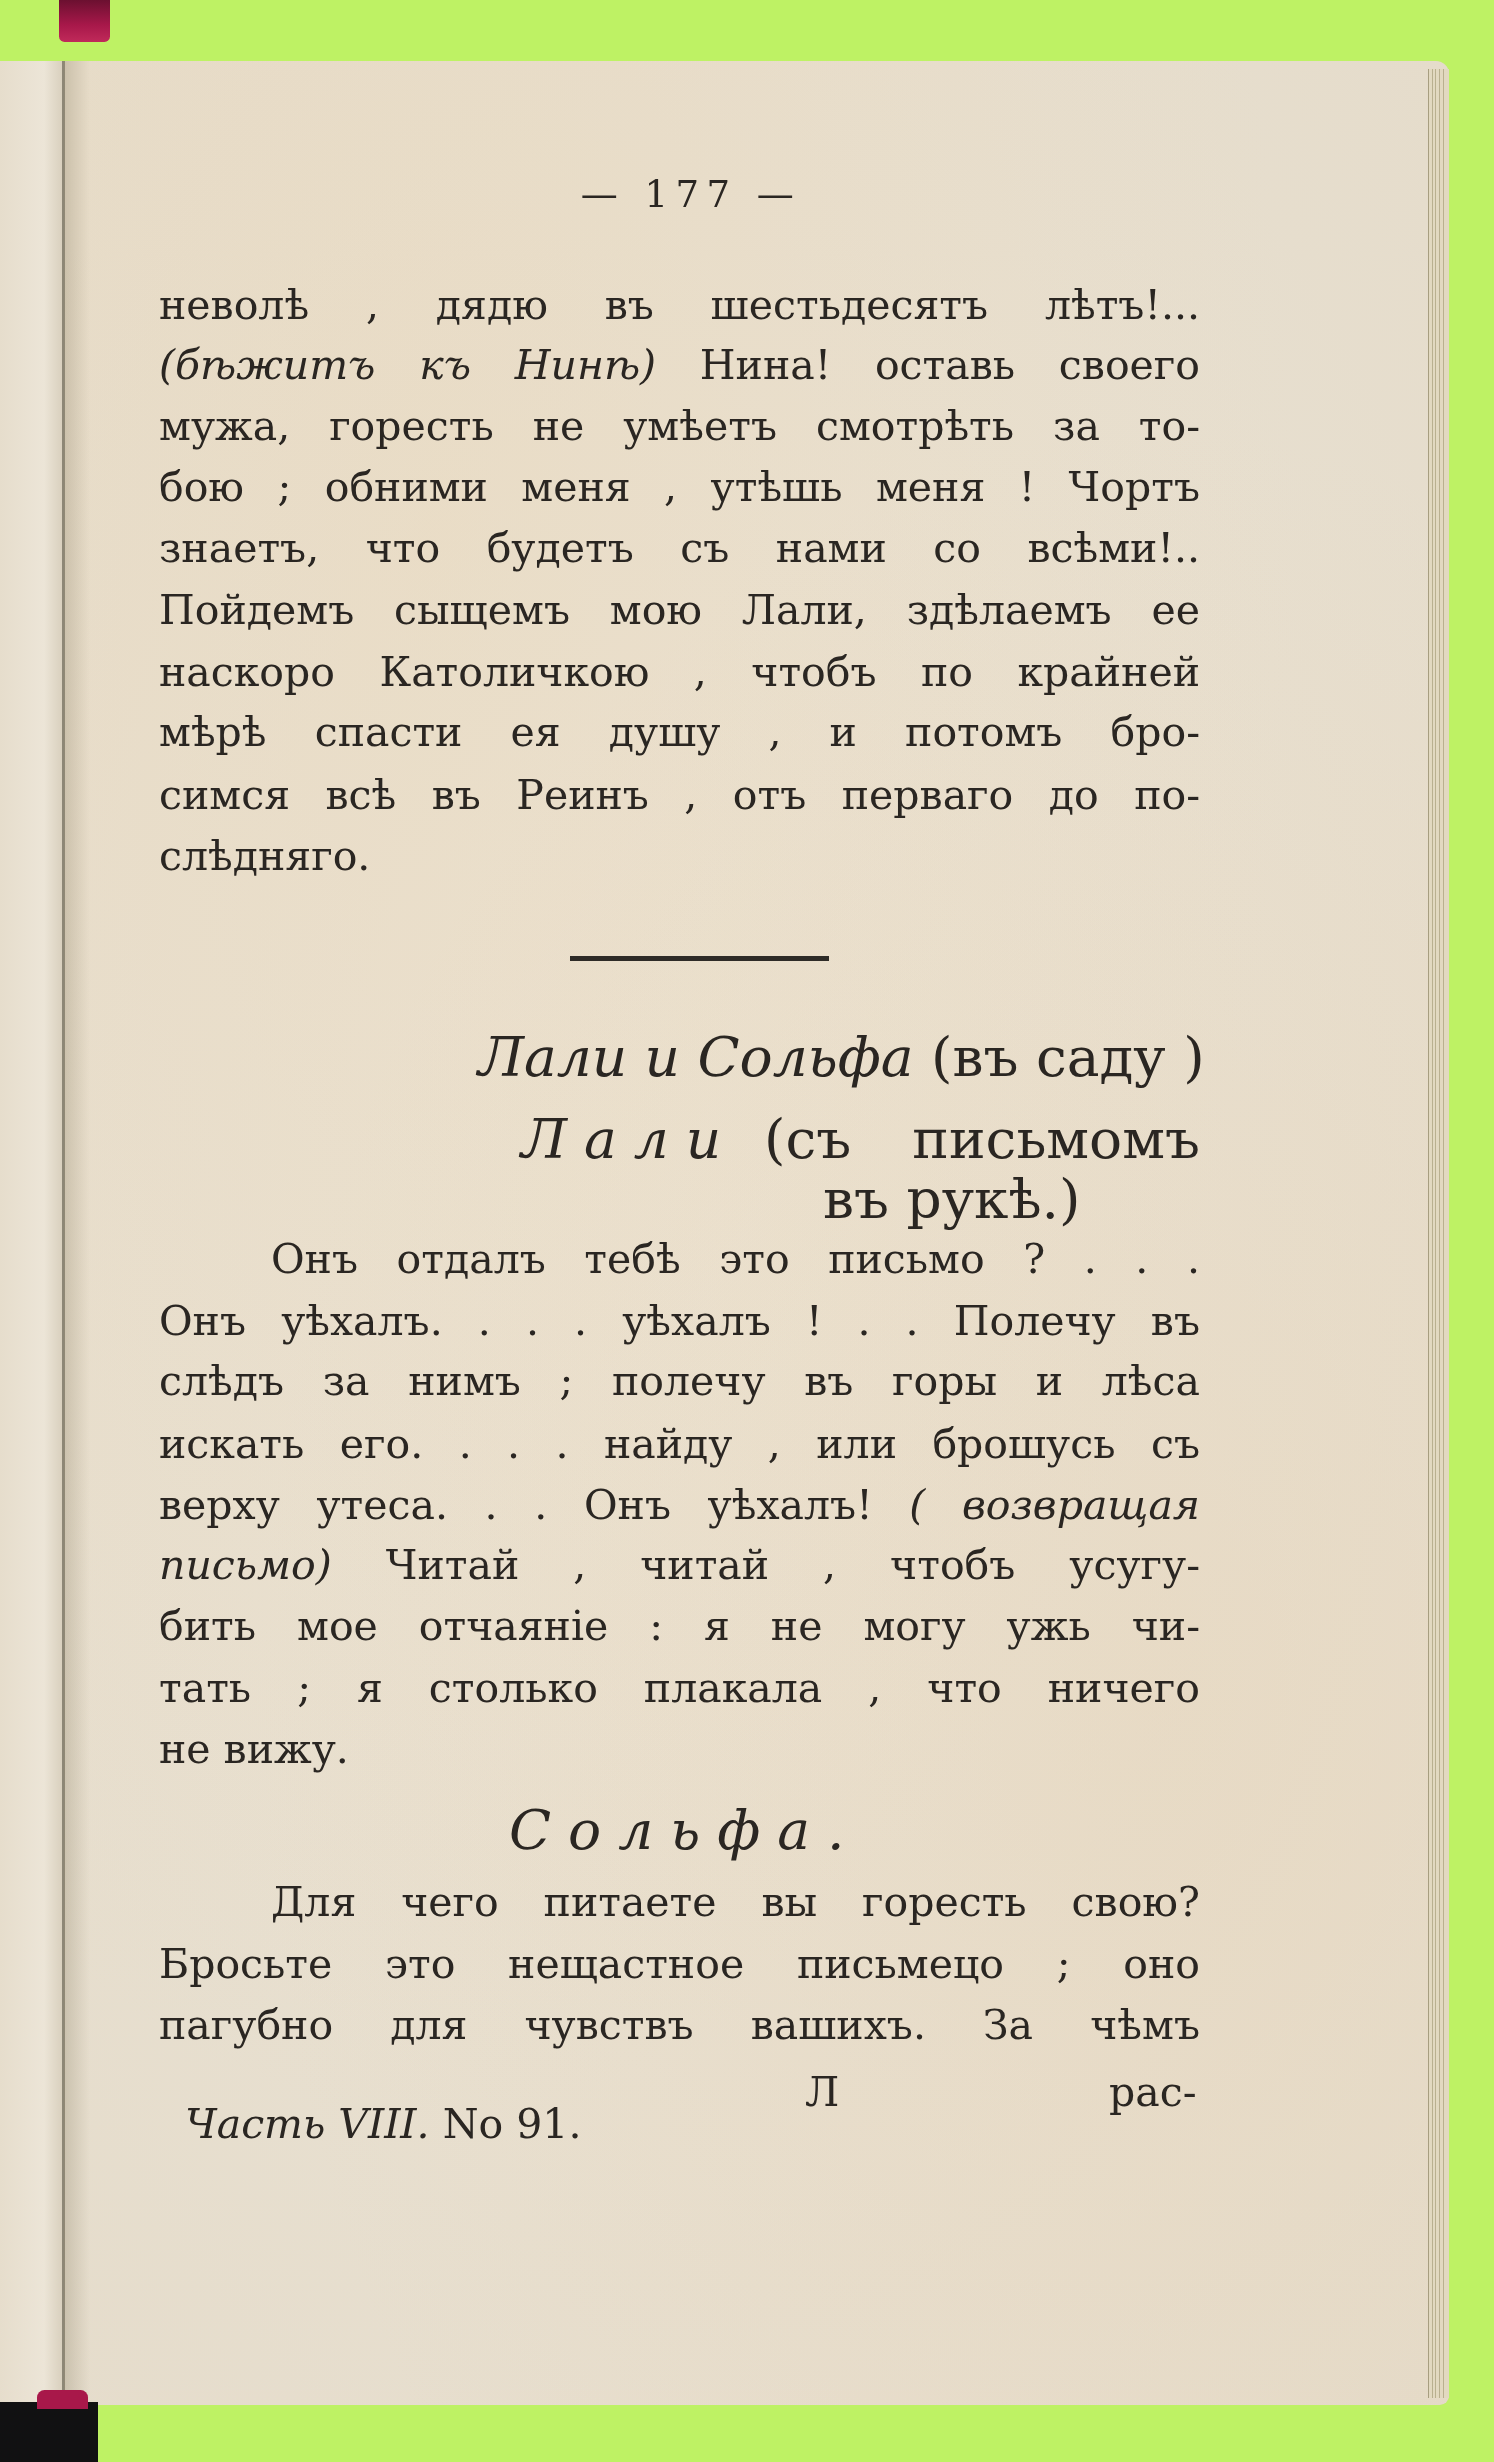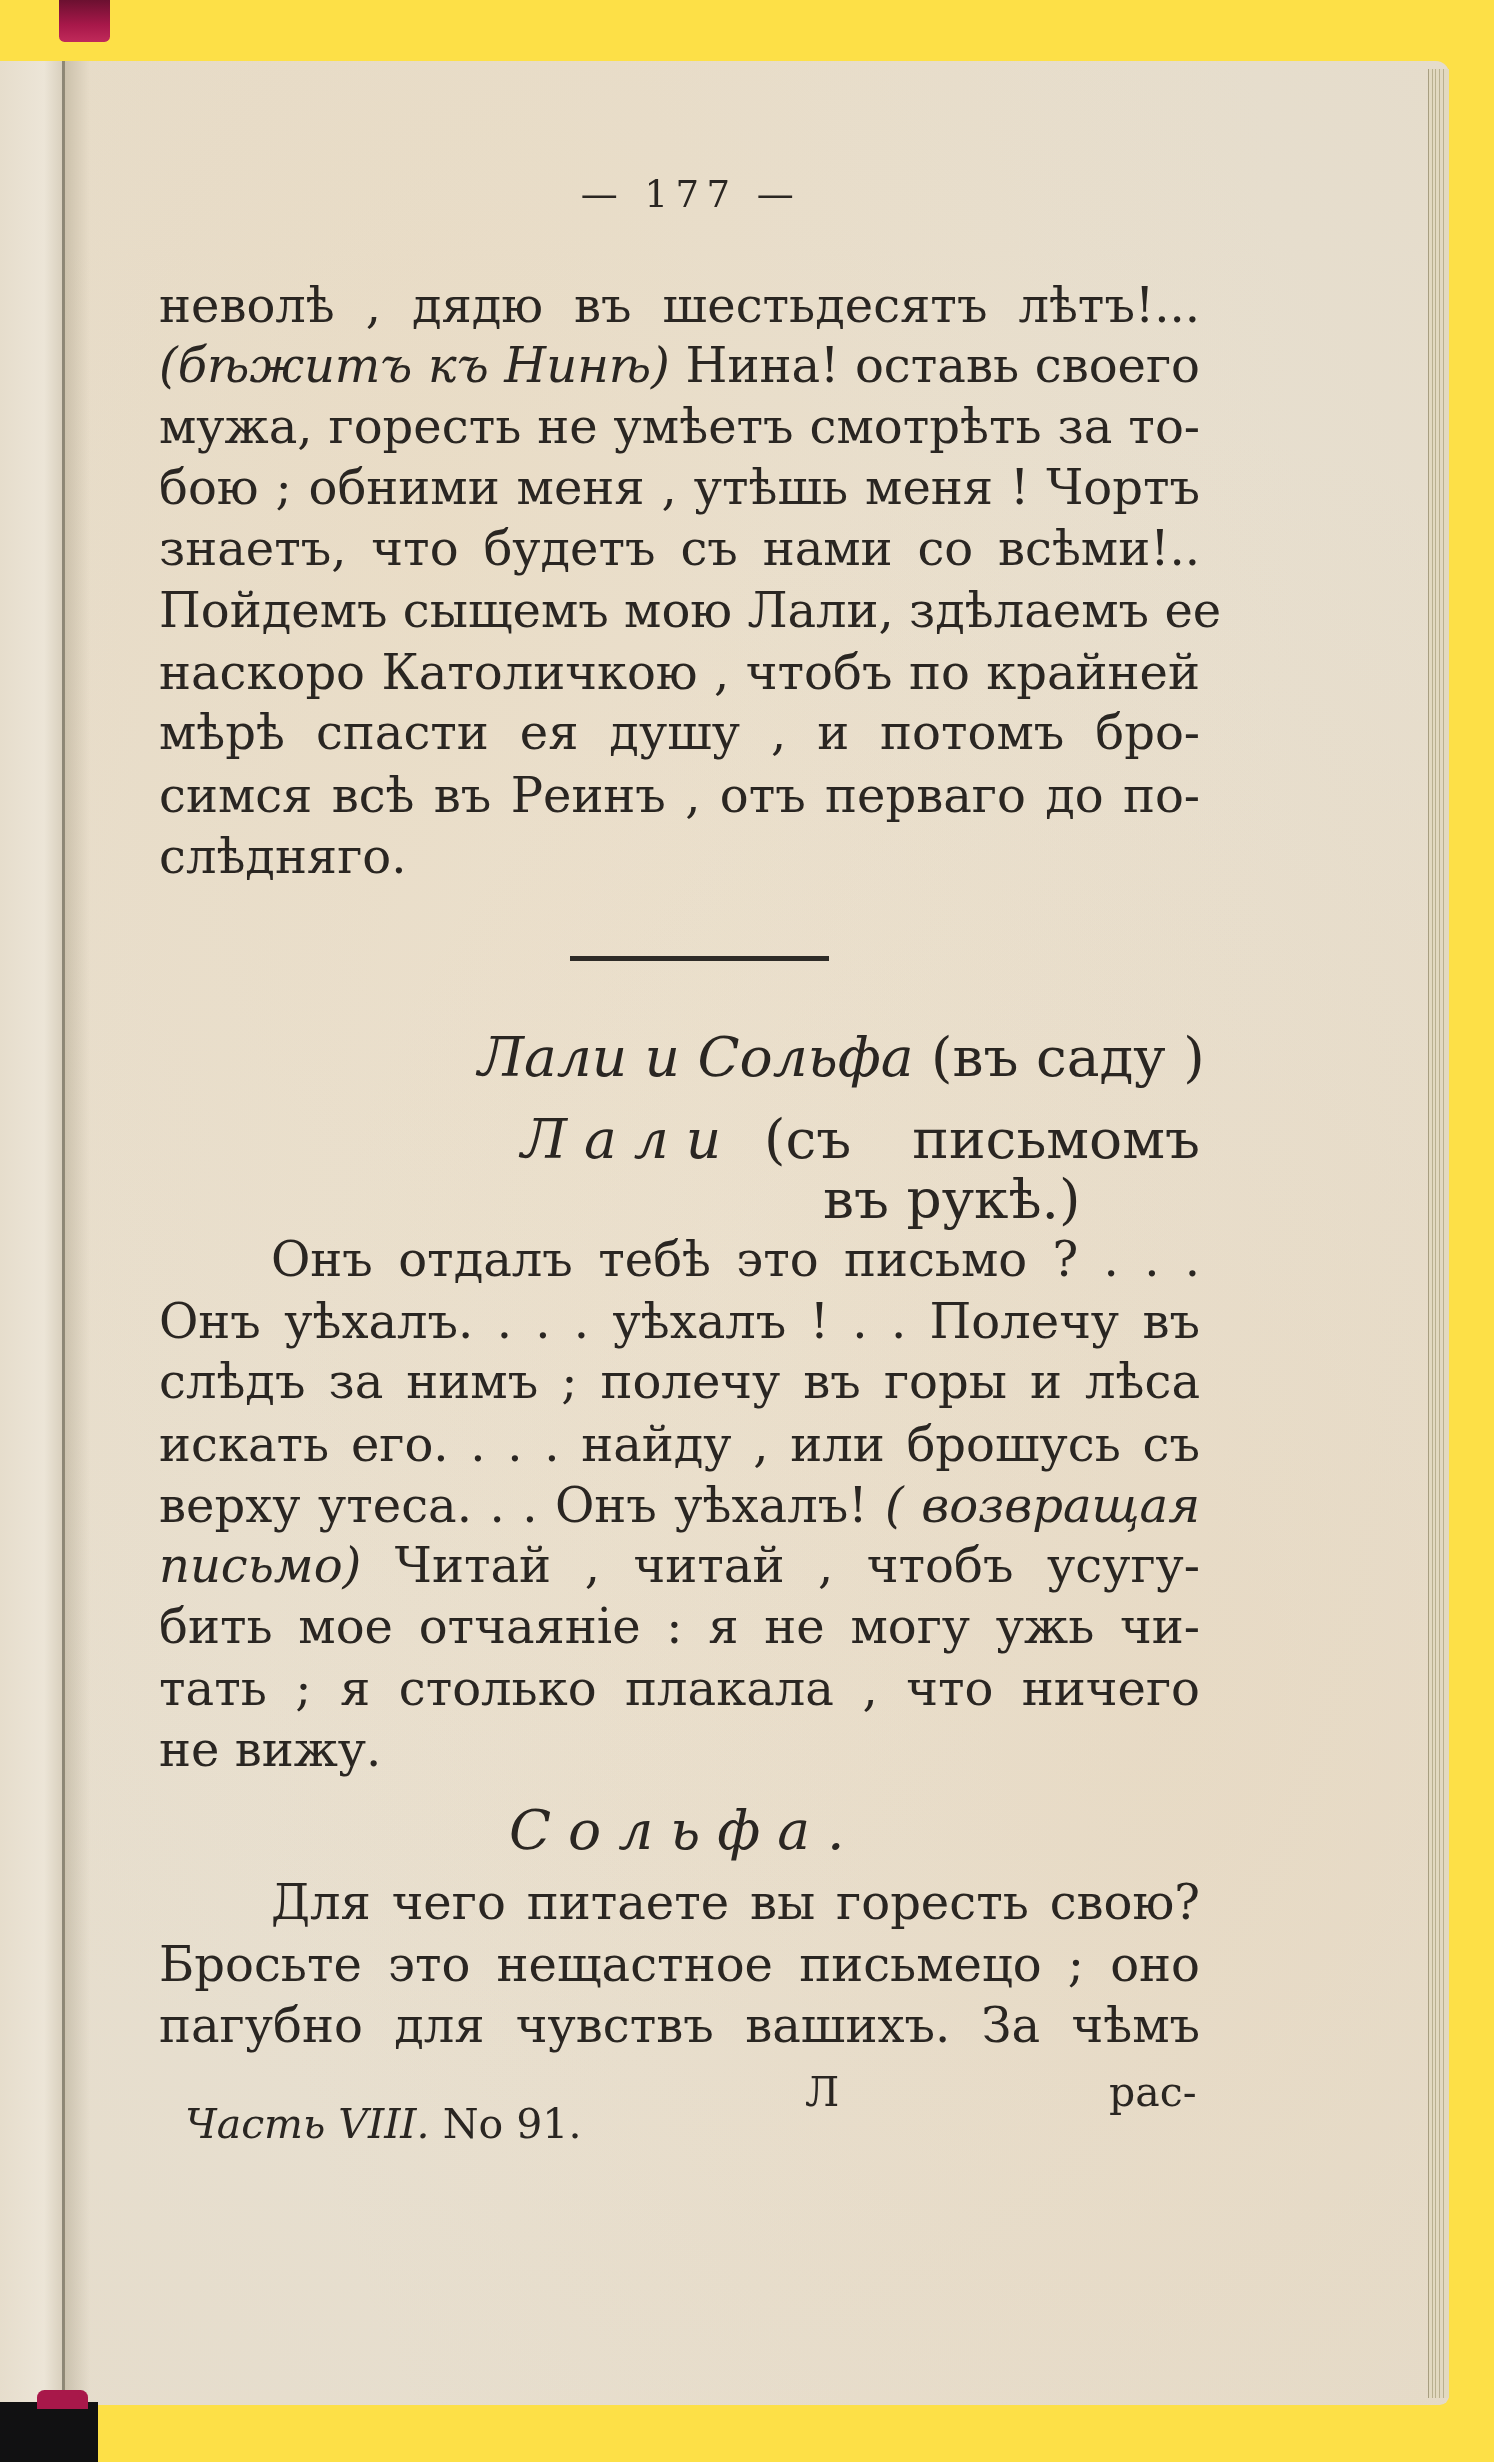--- a/index.html
+++ b/index.html
@@ -7,21 +7,21 @@
     padding: 0;
     width: 1494px;
     height: 2462px;
     overflow: hidden;
     background: #2f3032;
   }
   .scan {
     position: relative;
     width: 1494px;
     height: 2462px;
-    background: #fde047;
+    background: #bef264;
   }
   .binding-thread-top {
     position: absolute;
     left: 59px; top: 0;
     width: 51px; height: 42px;
     background: linear-gradient(180deg, #6b1030 0%, #a8184a 60%, #c02a5a 100%);
     border-radius: 0 0 5.6px 5.6px;
   }
   .binding-thread-bottom {
     position: absolute;
@@ -70,21 +70,21 @@
     right: 0; top: 7.5px;
     width: 20.5px; height: calc(100% - 15px);
     background: repeating-linear-gradient(90deg, #e2d9c0 0px, #e2d9c0 2.8px, #b9b08f 2.8px, #b9b08f 3.7px);
     border-left: 0.9px solid #a79e80;
   }
   .text {
     font-family: "DejaVu Serif", serif;
     color: #2a2622;
     position: absolute;
     white-space: nowrap;
-    font-size: 48px;
+    font-size: 41px;
     line-height: 41px;
     letter-spacing: 0px;
   }
   .line {
     position: absolute;
     left: 159px;
     width: 1041px;
     text-align: justify;
     text-align-last: justify;
   }

